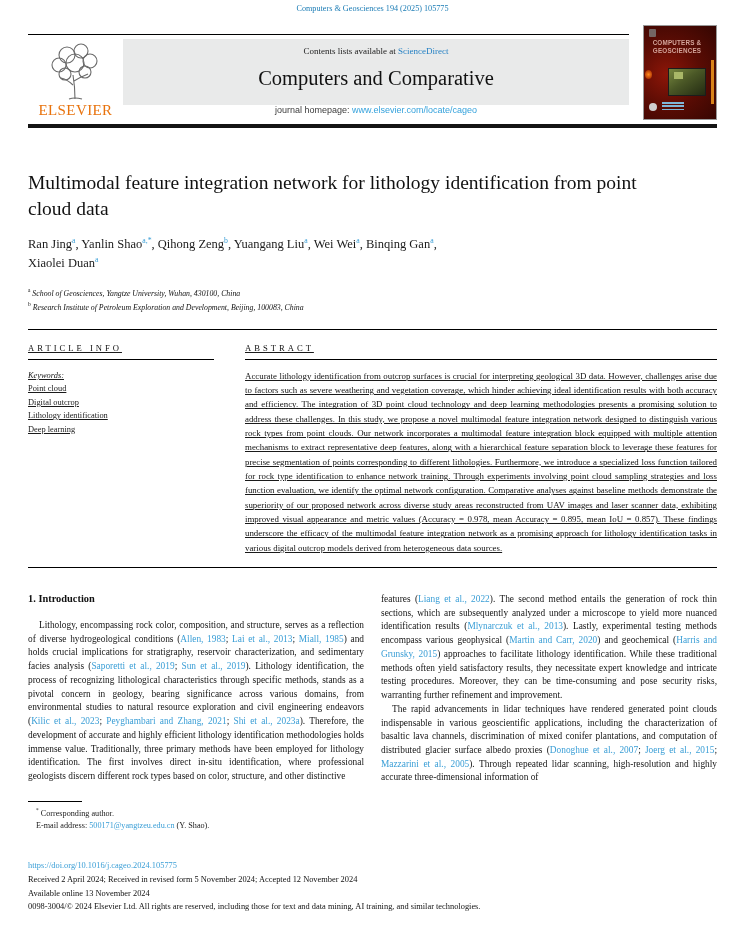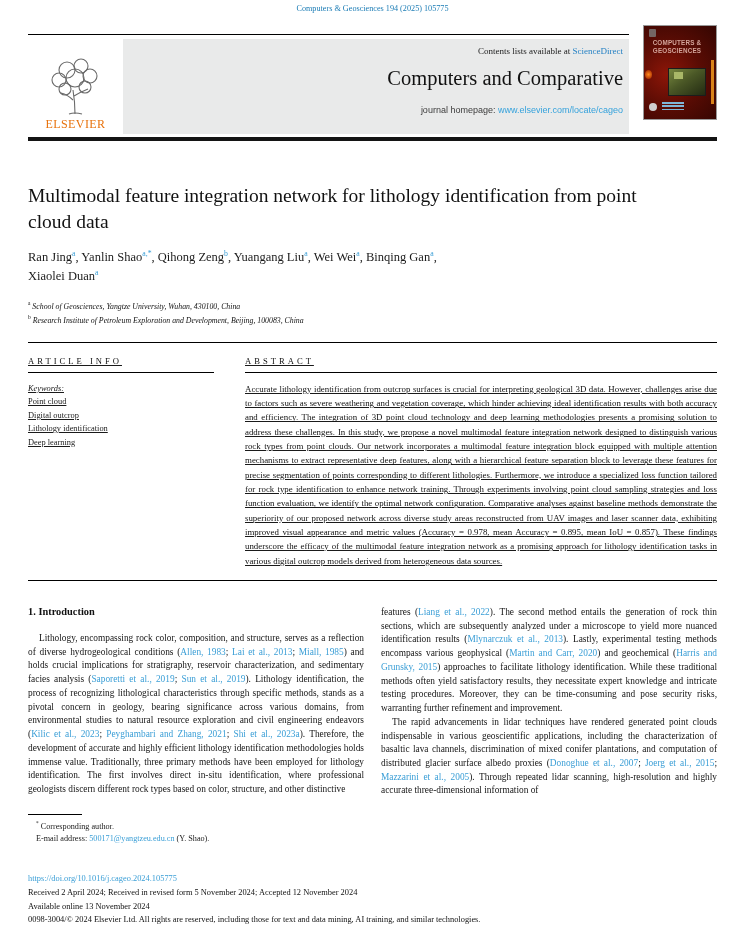--- a/index.html
+++ b/index.html
@@ -17,22 +17,22 @@
 
   
   .top-citation{text-align:center;font-size:8.2px;color:var(--cite);margin-top:2px;}
 
   
   .masthead-row{display:flex;align-items:flex-start;margin-top:21px;}
   .masthead-left{flex:1;border-top:1.3px solid #000;padding-top:4px;}
   .masthead-inner{display:flex;align-items:stretch;}
   .logo-box{width:95px;display:flex;flex-direction:column;align-items:center;justify-content:flex-end;padding:2px 0 2px 0;}
   .logo-box svg{display:block;}
-  .elsevier-word{font-size:12px;color:#e8720c;letter-spacing:0.4px;margin-top:1px;font-family:"Liberation Serif",serif;}
-  .gray-box{flex:1;background:#e9eaea;text-align:right;padding:7px 6px 9px 6px;height:95px;}
+  .elsevier-word{font-size:15px;color:#e8720c;letter-spacing:0.4px;margin-top:1px;font-family:"Liberation Serif",serif;}
+  .gray-box{flex:1;background:#e9eaea;text-align:center;padding:7px 6px 9px 6px;height:66px;}
   .contents-line{font-size:9px;color:#222;}
   .contents-line .sd{color:#2581c4;}
   .journal-title{font-size:20.5px;color:#111;margin-top:11px;}
   .homepage-line{font-family:"Liberation Sans",sans-serif;font-size:9px;color:#3c3c3c;margin-top:15px;}
   .homepage-line .url{color:#35a2dc;}
 
   
   .cover{width:74px;height:95px;margin-left:14px;margin-top:-9px;position:relative;overflow:hidden;
     background:radial-gradient(ellipse at 32% 52%, #8d1608 0%, #5a0c04 48%, #340602 100%);
     border:1px solid #999;}

